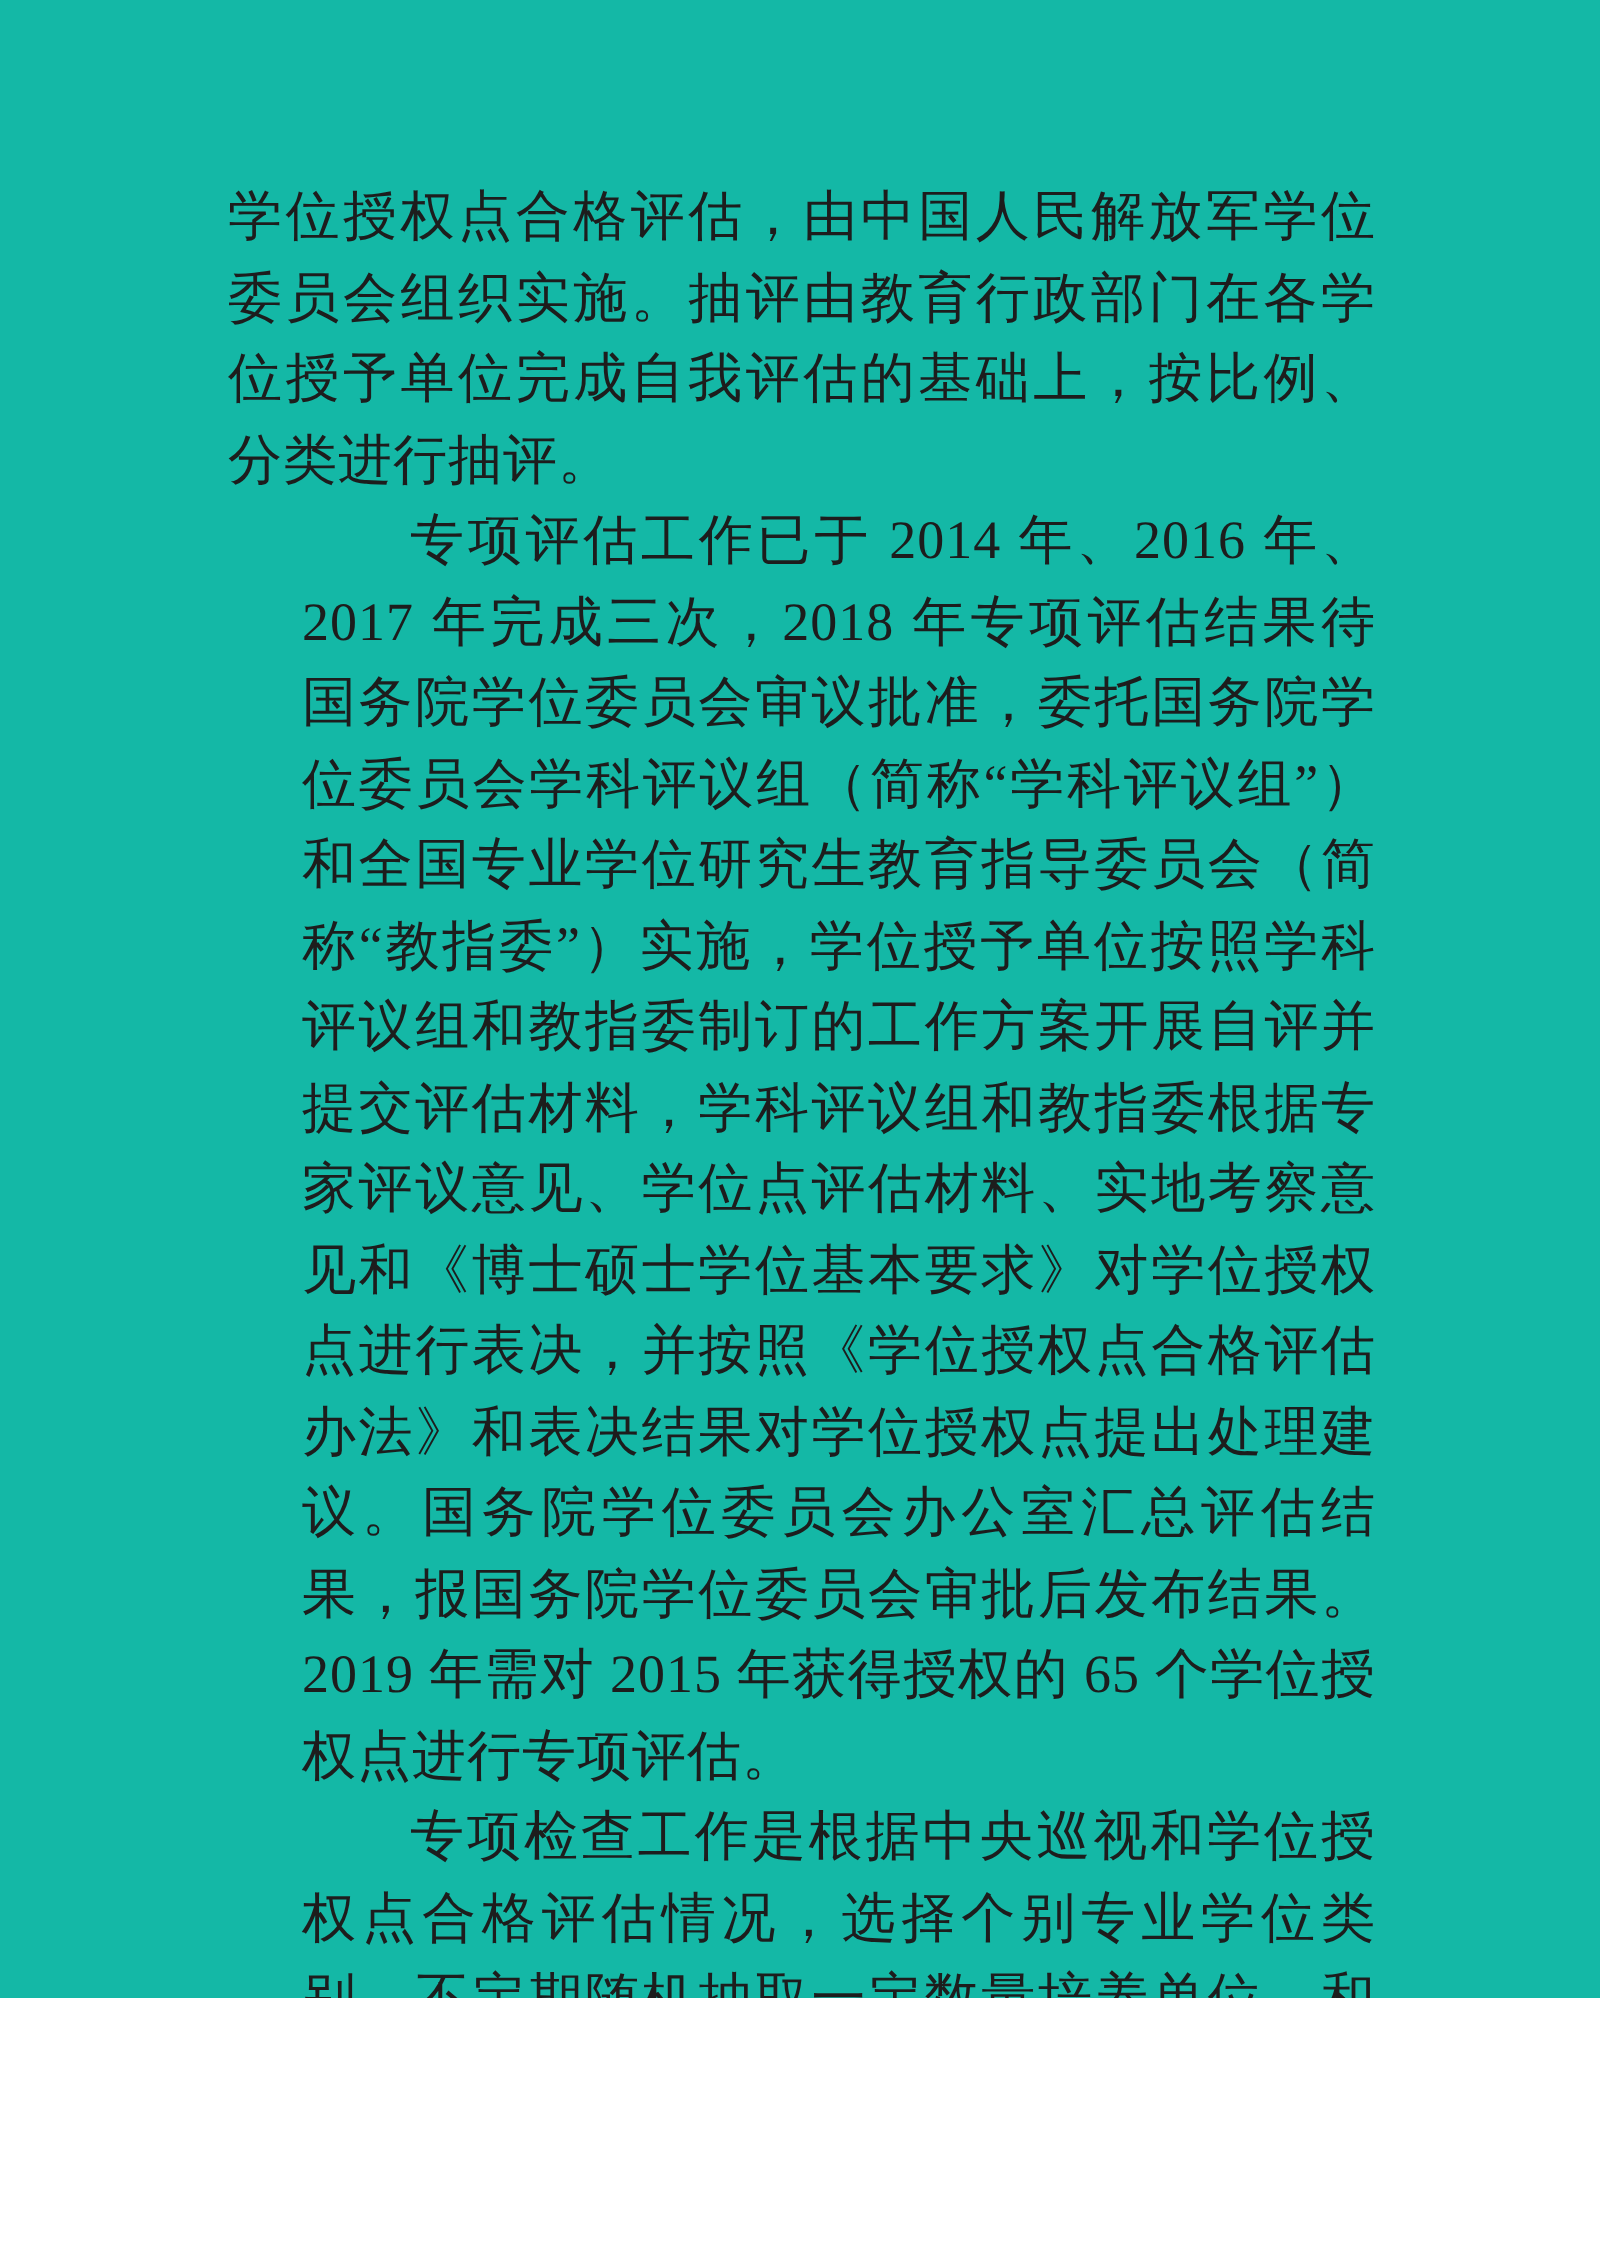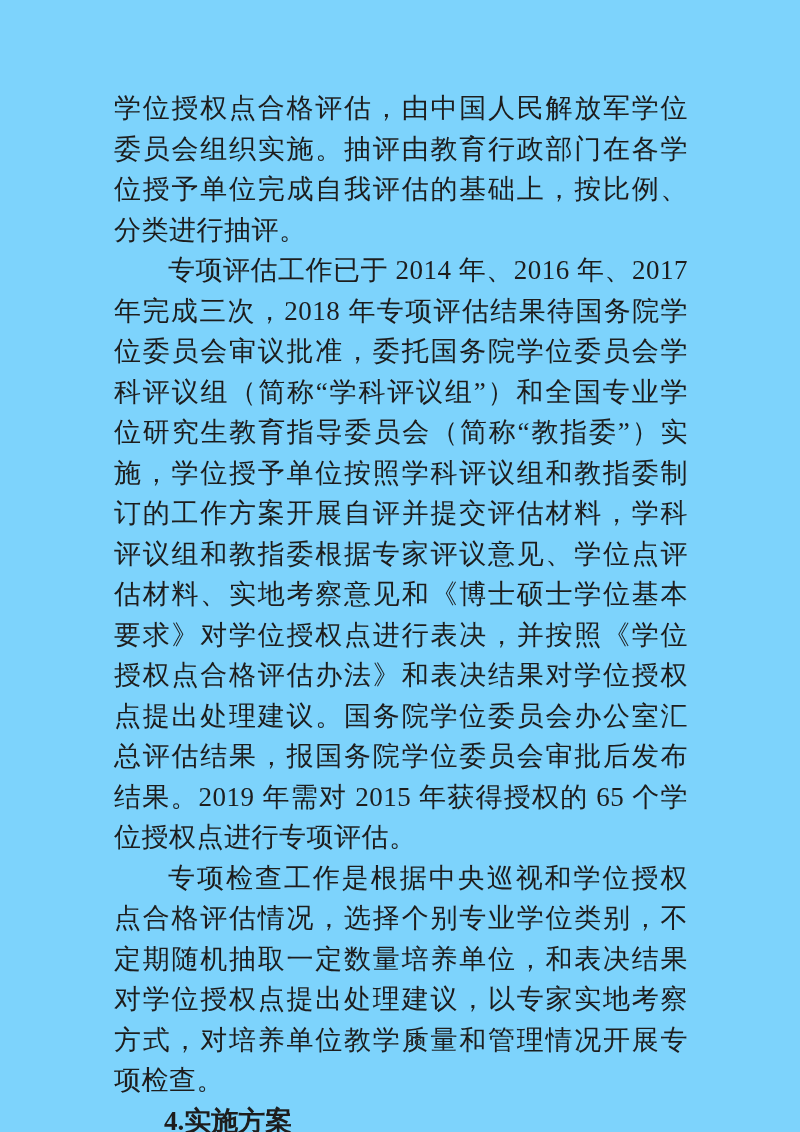--- a/index.html
+++ b/index.html
@@ -3,43 +3,43 @@
 <meta charset="utf-8">
 <style>
   html, body {
     margin: 0;
     padding: 0;
     background: #ffffff;
   }
   .page {
     position: relative;
     width: 800px;
-    height: 1132px;
+    height: 999px;
     margin: 0 auto;
-    background: #7dd3fc;
+    background: #14b8a6;
     box-sizing: border-box;
     overflow: hidden;
     font-family: "Liberation Serif", "DejaVu Serif", serif;
     color: #1d1d1d;
     padding-left: 24px;
   }
   .text-block {
     position: absolute;
     top: 88px;
     left: 114px;
     right: 112px;
   }
   .para {
     margin: 0;
     font-size: 27px;
     line-height: 40.5px;
     text-align: justify;
     letter-spacing: 0.5px;
   }
-  .para.indent-2 { text-indent: 2em; }
+  .para.indent-2 { text-indent: 2em; margin-left: 37px; }
   .heading {
     margin: 0;
     font-size: 27px;
     line-height: 40.5px;
     font-weight: bold;
     text-indent: 1.85em;
     text-align: left;
   }
   .page-footer {
     position: absolute;

